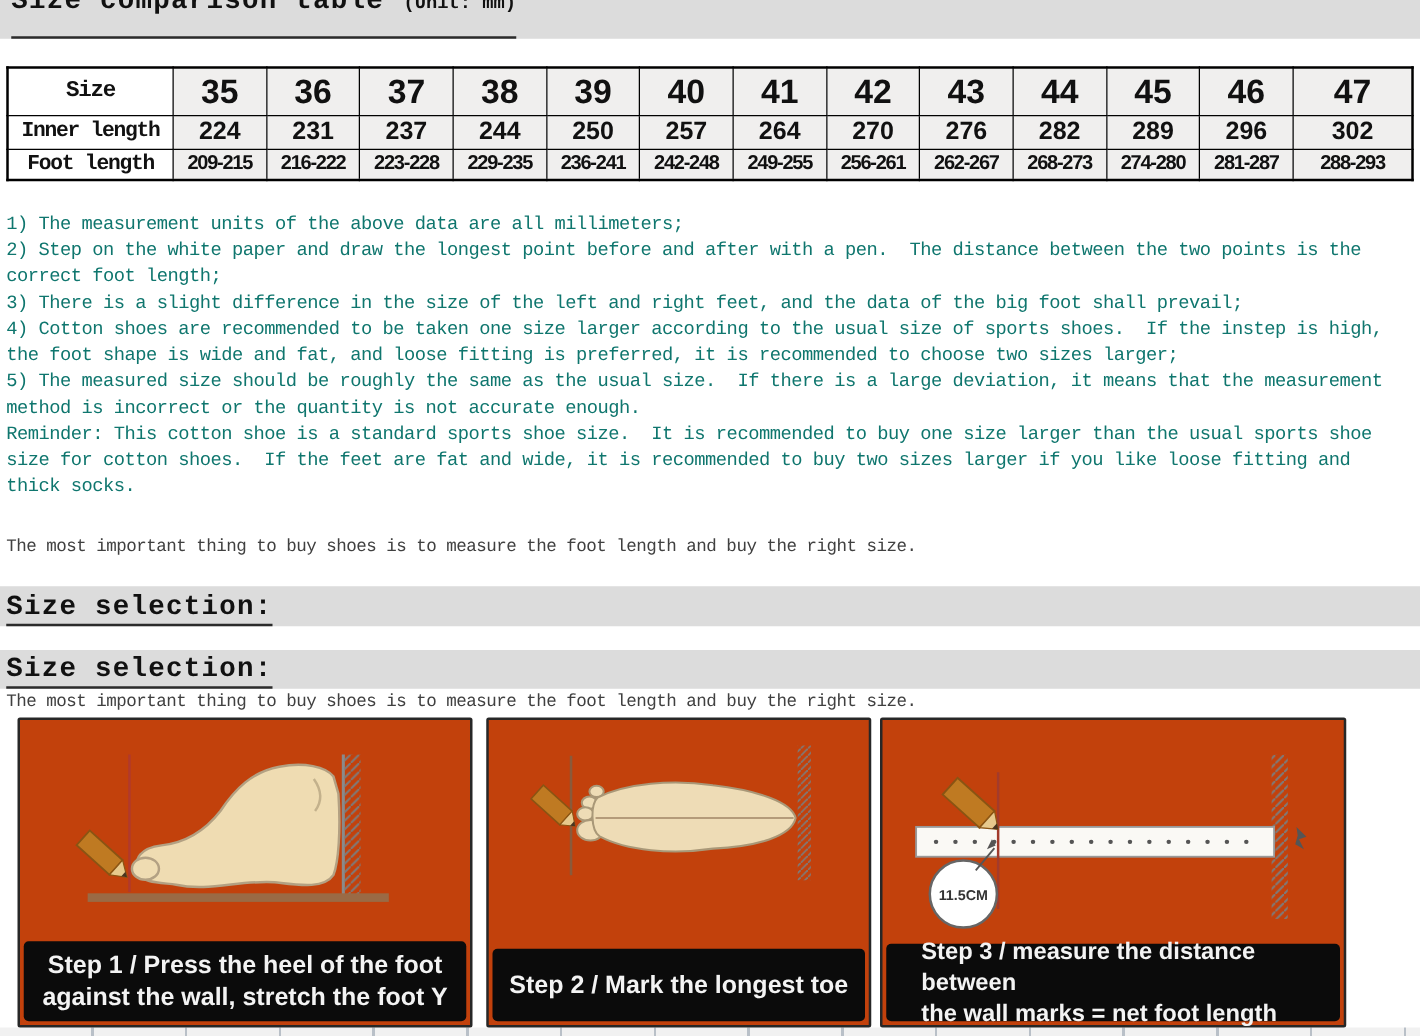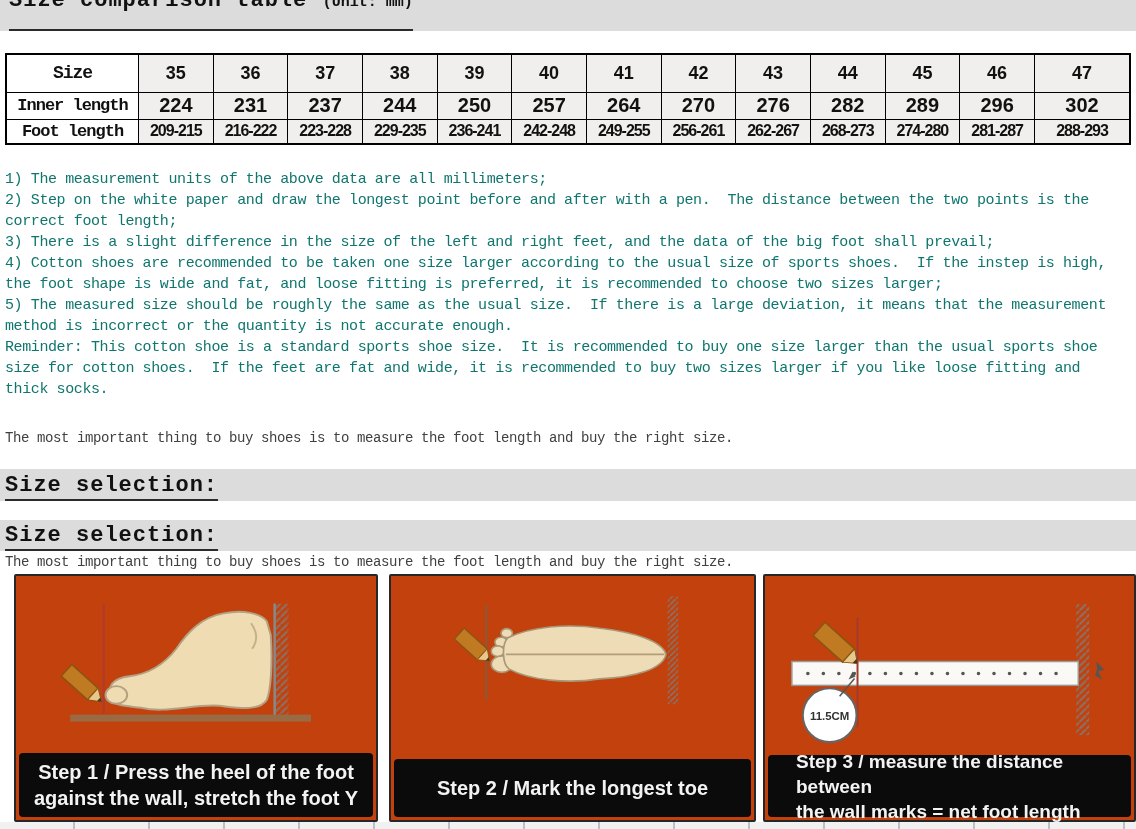--- a/index.html
+++ b/index.html
@@ -33,21 +33,21 @@
     border:1px solid #000;text-align:center;vertical-align:middle;
     background:#f0efee;padding:0;overflow:hidden;
     font-family:"Liberation Sans","DejaVu Sans",sans-serif;font-weight:bold;
   }
   table.size-table td.rowlabel{
     background:#fff;width:131px;
     font-family:"Liberation Mono","DejaVu Sans Mono",monospace;
     font-size:17px;font-weight:bold;letter-spacing:-1px;
   }
   tr.row-size{height:38px;}
-  tr.row-size td{font-size:18px;}
+  tr.row-size td{font-size:27px;}
   tr.row-size td.rowlabel{font-size:18px;}
   tr.row-inner{height:27px;}
   tr.row-inner td{font-size:20px;}
   tr.row-foot{height:25px;}
   tr.row-foot td{font-size:16px;letter-spacing:-1px;}
   td.lastcol{width:94px;}
   
   .notes{margin:24px 5px 0 5px;}
   .note{
     font-size:15px;line-height:21px;white-space:pre-wrap;
@@ -71,21 +71,21 @@
   
   .panels{
     display:flex;align-items:stretch;
     margin-top:3px;padding-left:14px;height:248px;box-sizing:border-box;
   }
   .panel{
     border:2px solid #272727;border-radius:2px;background:#c2410c;
     box-sizing:border-box;display:flex;flex-direction:column;
   }
   .panel-1{width:364px;}
-  .panel-2{width:367px;margin-left:11px;gap:36px;}
+  .panel-2{width:308px;margin-left:11px;gap:36px;}
   .panel-3{width:373px;margin-left:7px;}
   .illus{flex:1;min-height:0;}
   .illus svg{width:100%;height:100%;display:block;}
   .caption{
     background:#0b0b0b;color:#f3f3f3;border-radius:4px;
     margin:0 3px 3px 3px;
     font-family:"Liberation Sans","DejaVu Sans",sans-serif;font-weight:bold;
     display:flex;flex-direction:column;justify-content:center;
   }
   .panel-1 .caption{height:64px;font-size:20px;line-height:26px;align-items:center;text-align:center;}

